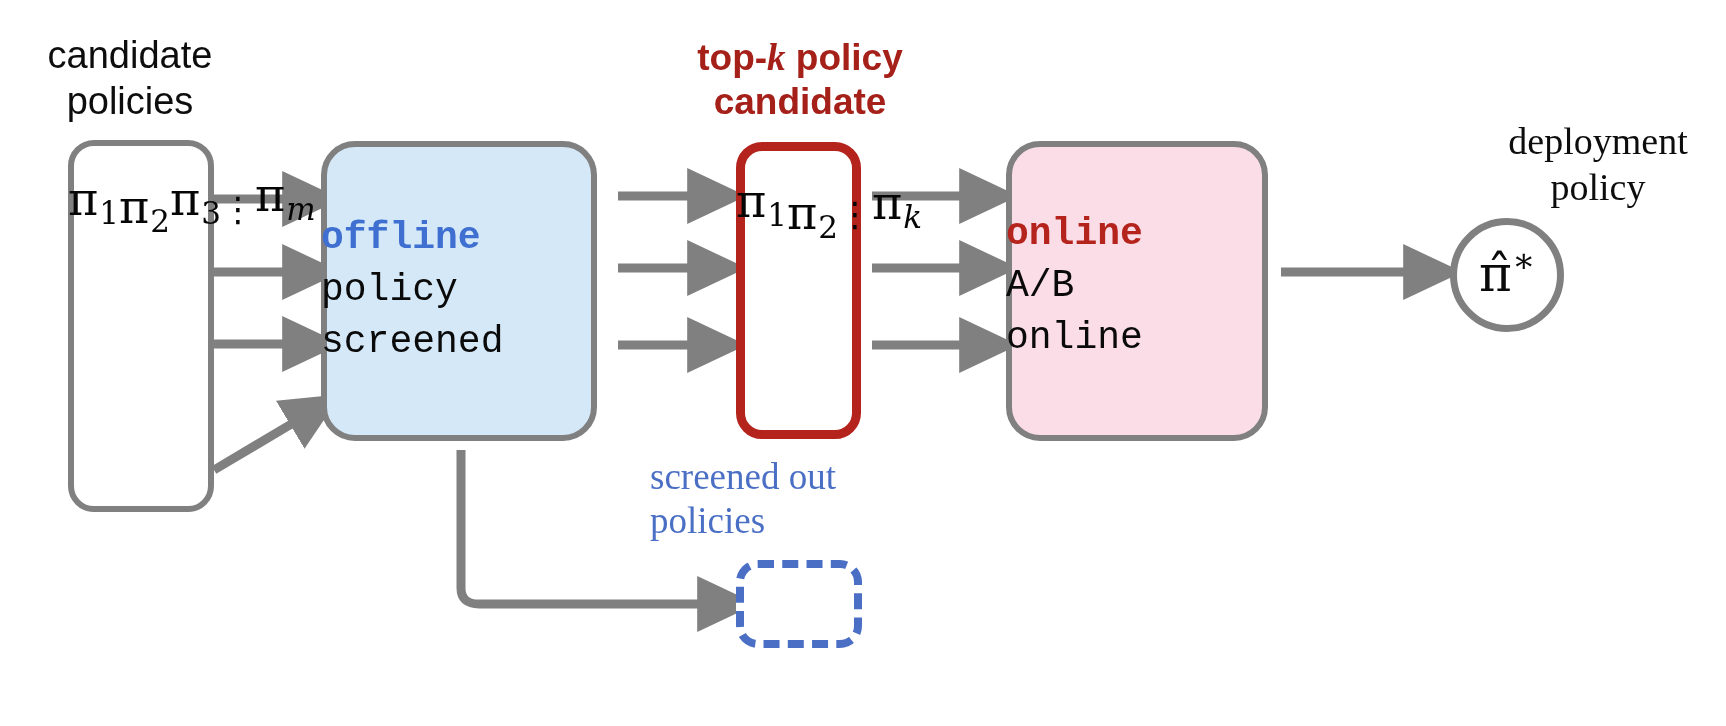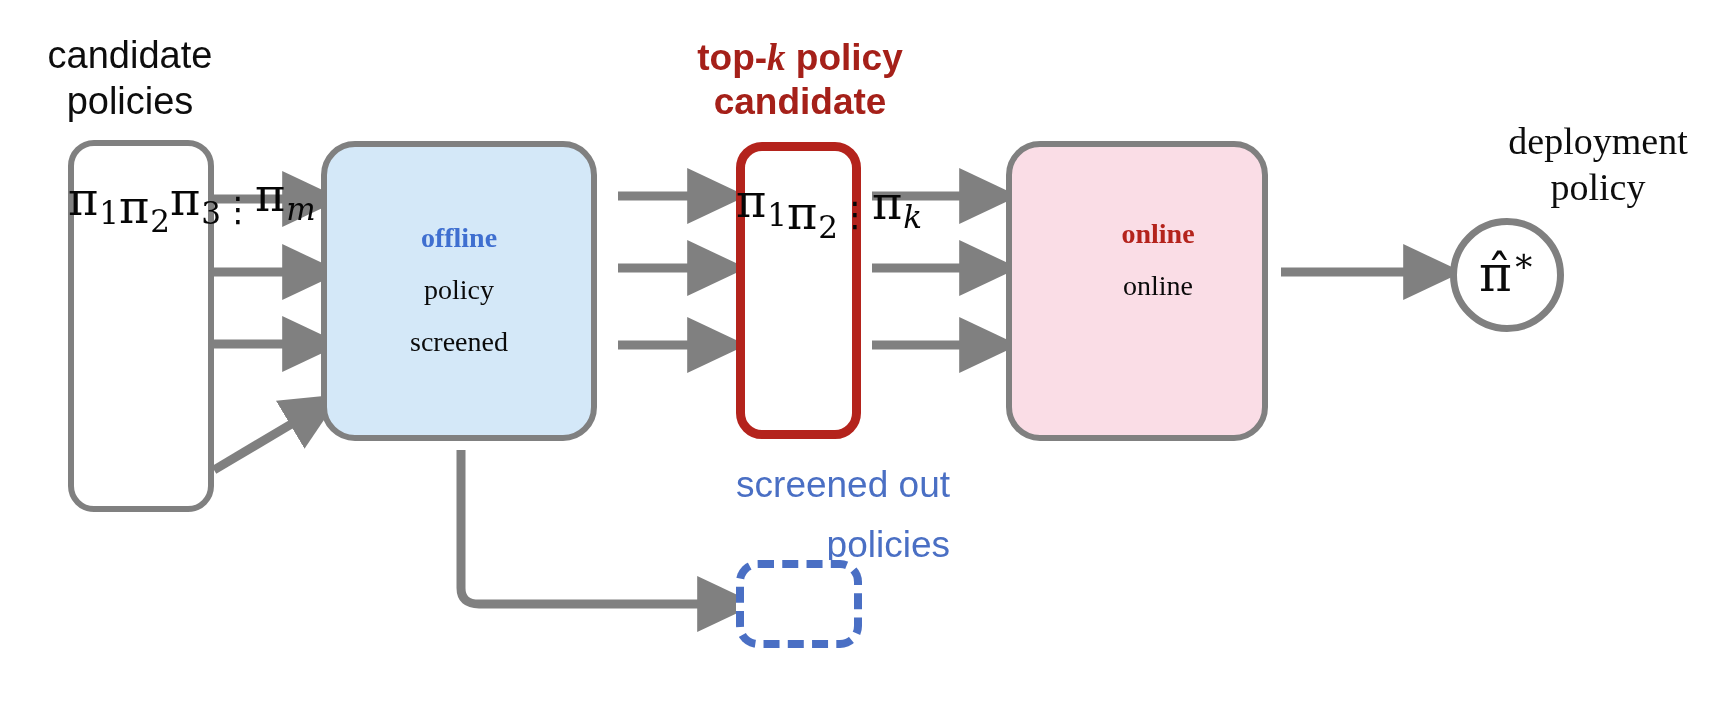--- a/index.html
+++ b/index.html
@@ -8,36 +8,36 @@
   #stage{position:absolute;left:0;top:0;width:1726px;height:726px;}
   svg.layer{position:absolute;left:0;top:0;width:1726px;height:726px;pointer-events:none;}
 
   .caption{
     position:absolute;text-align:center;color:#0d0d0d;
     font-size:38px;line-height:46px;font-family:"Liberation Sans",sans-serif;
     white-space:pre-line;
   }
 
   .boxlabel{
-    position:absolute;text-align:center;
-    font-size:28px;line-height:52px;font-weight:bold;
-    font-family:Liberation Serif, serif;
+    position:absolute;text-align:left;
+    font-size:38px;line-height:52px;font-weight:bold;
+    font-family:Liberation Mono, monospace;
   }
 
   .redcaption{
     position:absolute;text-align:center;color:#a52019;
     font-size:37px;line-height:44px;font-weight:bold;
     font-family:"Liberation Sans",sans-serif;
   }
   .redcaption .kvar{font-family:"Liberation Serif",serif;font-style:italic;font-weight:bold;}
 
   .bluecaption{
-    position:absolute;text-align:right;color:#4a6fc4;
-    font-size:37px;line-height:60px;
-    font-family:Liberation Sans, sans-serif;
+    position:absolute;text-align:left;color:#4a6fc4;
+    font-size:37px;line-height:44px;
+    font-family:Liberation Serif, serif;
     white-space:pre-line;
   }
 
   
   .boxshape{position:absolute;box-sizing:border-box;}
   .candbox{border:6px solid #808080;border-radius:26px;background:#ffffff;}
   .offbox{border:6px solid #808080;border-radius:34px;background:#d4e8f8;}
   .topkbox{border:9px solid #b4231c;border-radius:26px;background:#ffffff;}
   .onbox{border:6px solid #808080;border-radius:34px;background:#fadde6;}
   .dashbox{border:8px dashed #4a6fc4;border-radius:22px;background:#ffffff;}
@@ -137,20 +137,21 @@
     <div class="mathitem" style="margin-top:6px;">π<span class="subn">1</span></div>
     <div class="mathitem" style="margin-top:30px;">π<span class="subn">2</span></div>
     <div class="vdots" style="margin-top:26px;">⋮</div>
     <div class="mathitem" style="margin-top:10px;">π<span class="sub">k</span></div>
   </div>
 
   <div class="boxshape onbox" style="left:1006px;top:141px;width:262px;height:300px;"></div>
 
   <div class="boxlabel" style="left:1006px;top:208px;width:304px;">
     <span class="lblline red-strong">online</span>
+    <span class="lblline blk">A/B</span>
     <span class="lblline blk">online</span>
   </div>
 
   <div class="caption" style="left:1448px;top:118px;width:300px;font-family:Liberation Serif, serif;">deployment
 policy</div>
 
   <div class="boxshape circleshape" style="left:1450px;top:218px;width:114px;height:114px;"></div>
 
   <div class="picirc" style="left:1450px;top:240px;width:114px;text-align:center;">
     <span>π̂</span><span class="star">∗</span>

